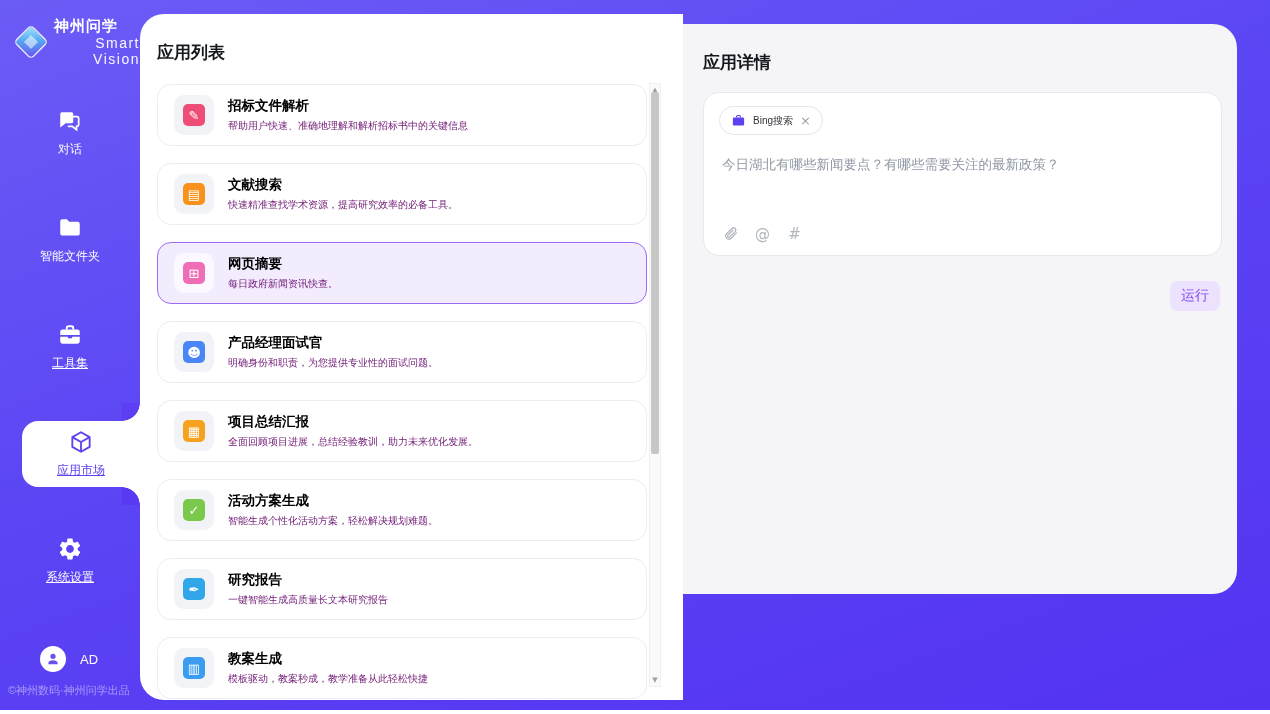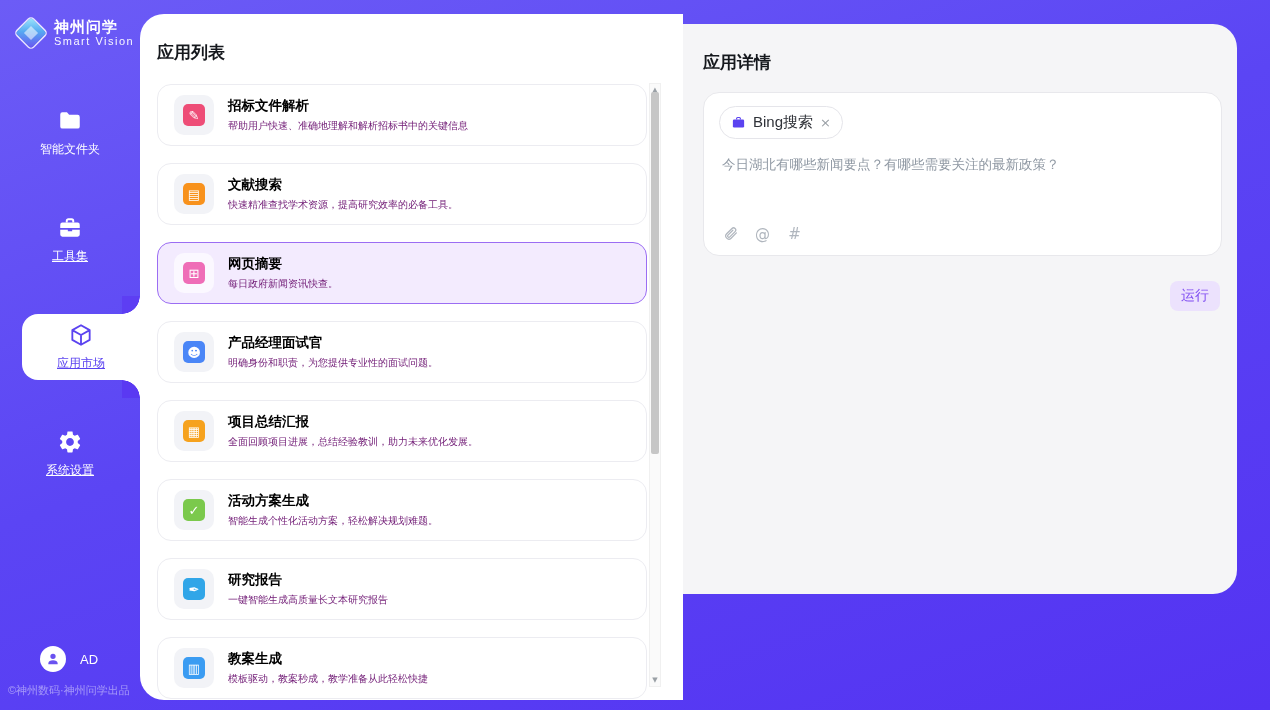--- a/index.html
+++ b/index.html
@@ -13,21 +13,21 @@
   .sidebar { position:absolute; left:0; top:0; width:140px; height:710px; color:#fff; }
   .brand { display:flex; align-items:center; gap:8px; padding:18px 0 0 16px; }
   .brand-diamond { width:30px; height:30px; position:relative; flex:0 0 auto; }
   .brand-diamond .d1 { position:absolute; left:4px; top:4px; width:22px; height:22px;
     transform:rotate(45deg); border-radius:3px;
     background:linear-gradient(135deg,#9fe8fb 0%,#56a9f2 45%,#6a52f0 100%);
     box-shadow:0 0 0 1.5px rgba(255,255,255,.85); }
   .brand-diamond .d2 { position:absolute; left:10px; top:10px; width:10px; height:10px;
     transform:rotate(45deg); background:rgba(255,255,255,.55); }
   .brand-text-name { font-size:15px; font-weight:700; letter-spacing:1px; line-height:1.1; }
-  .brand-text-sub { font-size:11px; letter-spacing:1.5px; opacity:.95;text-align:right; }
+  .brand-text-sub { font-size:14px; letter-spacing:1.5px; opacity:.95;text-align:right; }
 
   .nav { position:absolute; top:100px; left:0; width:140px; display:flex;
     flex-direction:column; gap:41px; }
   .nav-item { width:140px; height:66px; display:flex; flex-direction:column;
     align-items:center; justify-content:center; gap:7px; color:#fff; position:relative;
     cursor:pointer; }
   .nav-item svg { width:26px; height:26px; }
   .nav-label { font-size:12px; }
   .nav-item.underlined .nav-label { text-decoration:underline; }
   .nav-item.active { width:118px; margin-left:22px; background:#fff;
@@ -81,21 +81,21 @@
   
   .panel-right { position:absolute; left:683px; top:24px; width:554px; height:570px;
     background:#f5f5f7; border-radius:0 24px 24px 0; }
   .panel-right .panel-title { left:20px; }
   .detail-card { position:absolute; left:20px; top:68px; width:519px; height:164px;
     background:#fff; border:1px solid #e8e8ec; border-radius:16px; }
   .tool-tag { position:absolute; left:15px; top:13px; display:inline-flex; align-items:center;
     gap:7px; padding:6px 11px; background:#fff; border:1px solid #e5e5ea;
     border-radius:17px; cursor:default; }
   .tool-tag svg { width:15px; height:15px; }
-  .tool-tag-label { font-size:15px; color:#2f3238; }
+  .tool-tag-label { font-size:10px; color:#2f3238; }
   .tool-tag-close { font-size:13px; color:#9aa0a6; cursor:pointer; line-height:1;
     font-family:"DejaVu Sans",sans-serif; }
   .prompt-text { position:absolute; left:18px; top:62px; right:18px; font-size:13.5px;
     color:#8f98a3; line-height:1.5; cursor:text; }
   .composer-icons { position:absolute; left:18px; bottom:13px; display:flex; gap:15px;
     align-items:center; color:#b0b6be; }
   .composer-icons .ci { width:17px; height:17px; display:flex; align-items:center;
     justify-content:center; font-size:15px; cursor:pointer;
     font-family:"DejaVu Sans",sans-serif; }
   .composer-icons svg { width:15px; height:15px; }
@@ -148,20 +148,26 @@
       </div>
       <div>
         <div class="brand-text-name">神州问学</div>
         <div class="brand-text-sub">Smart Vision</div>
       </div>
     </div>
 
     <nav class="nav">
         <div class="nav-item">
     <svg viewBox="0 0 24 24">
+            <use href="#sym-chat"></use>
+          </svg>
+    <span class="nav-label">对话</span>
+  </div>
+        <div class="nav-item">
+    <svg viewBox="0 0 24 24">
             <use href="#sym-folder"></use>
           </svg>
     <span class="nav-label">智能文件夹</span>
   </div>
         <div class="nav-item underlined">
     <svg viewBox="0 0 24 24">
             <use href="#sym-toolbox"></use>
           </svg>
     <span class="nav-label">工具集</span>
   </div>

